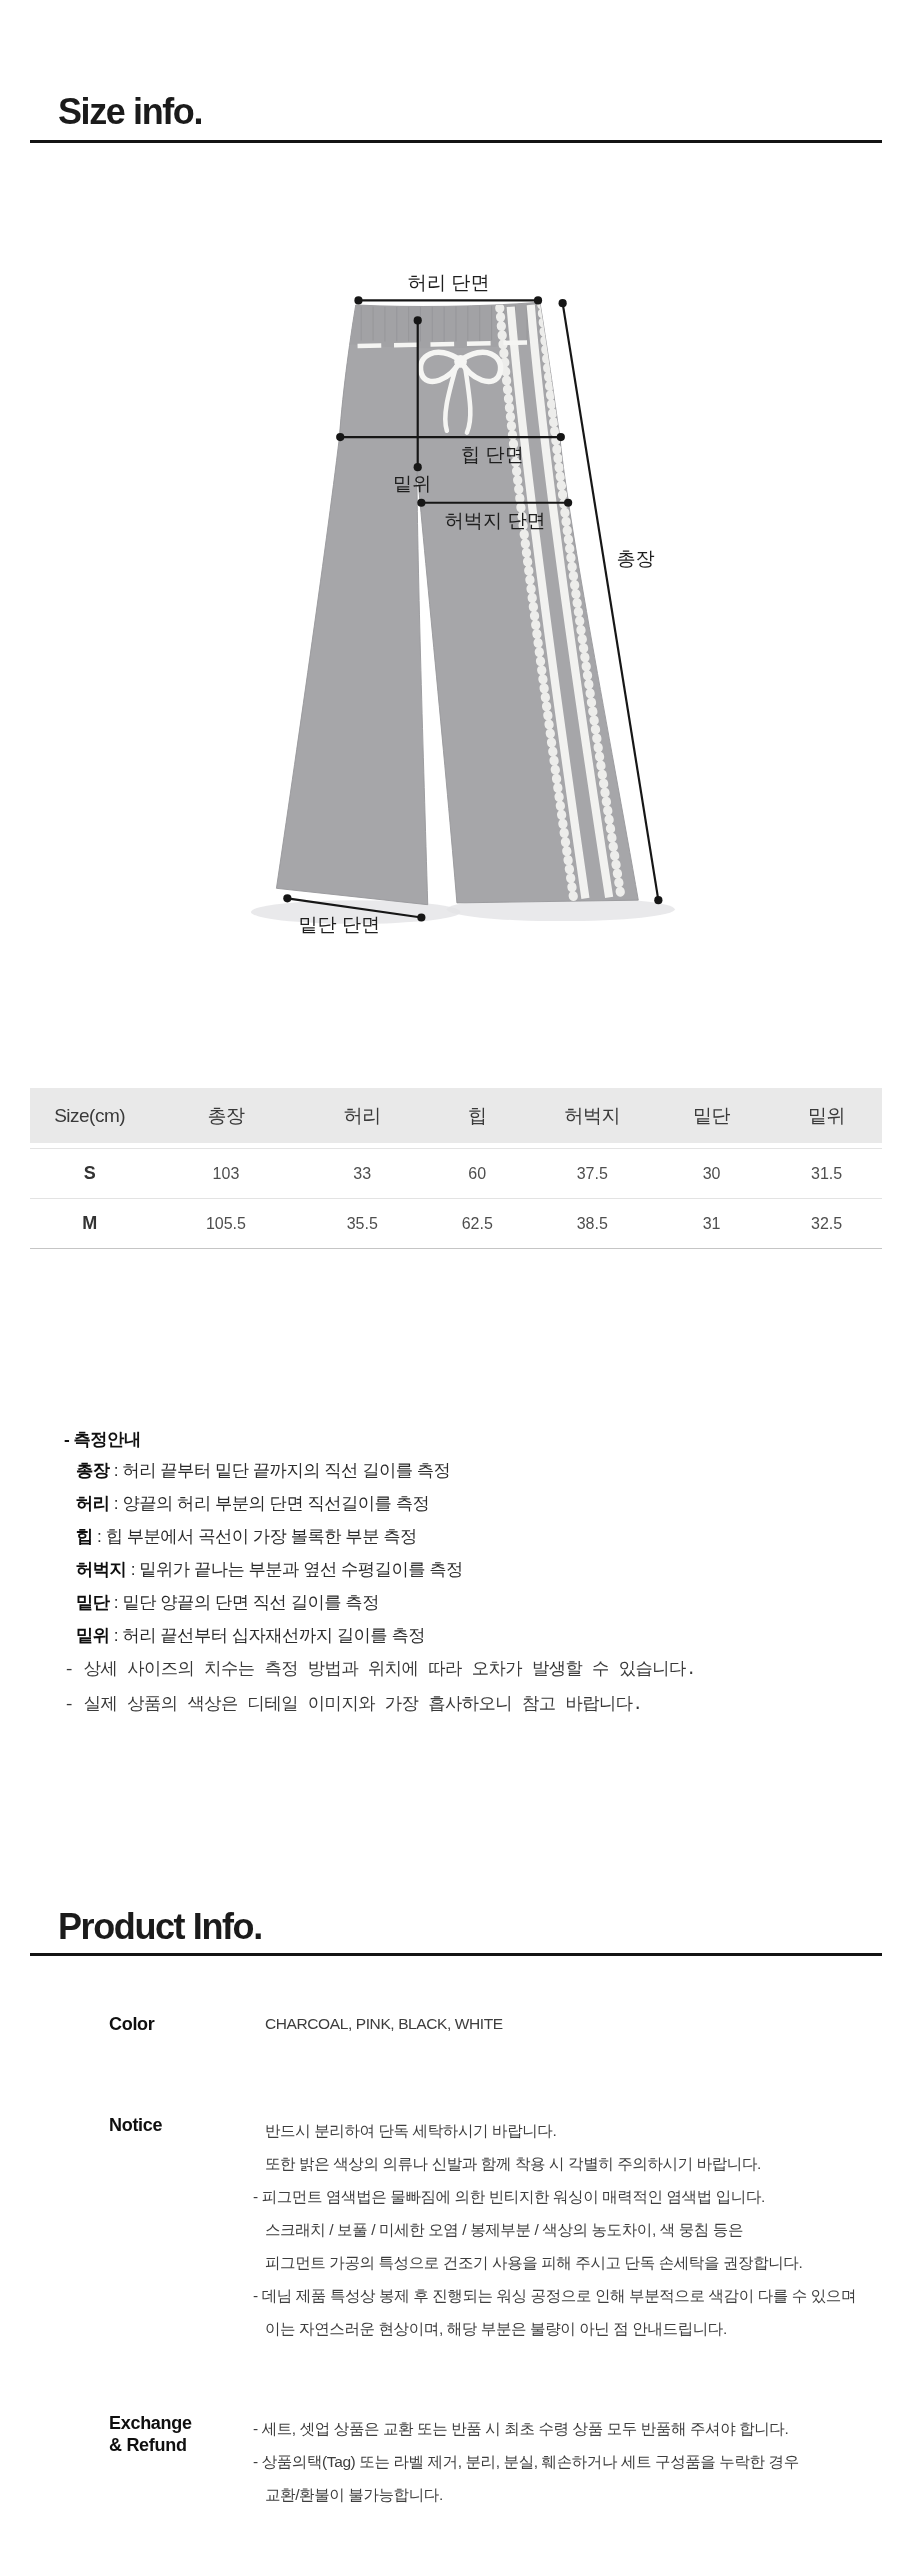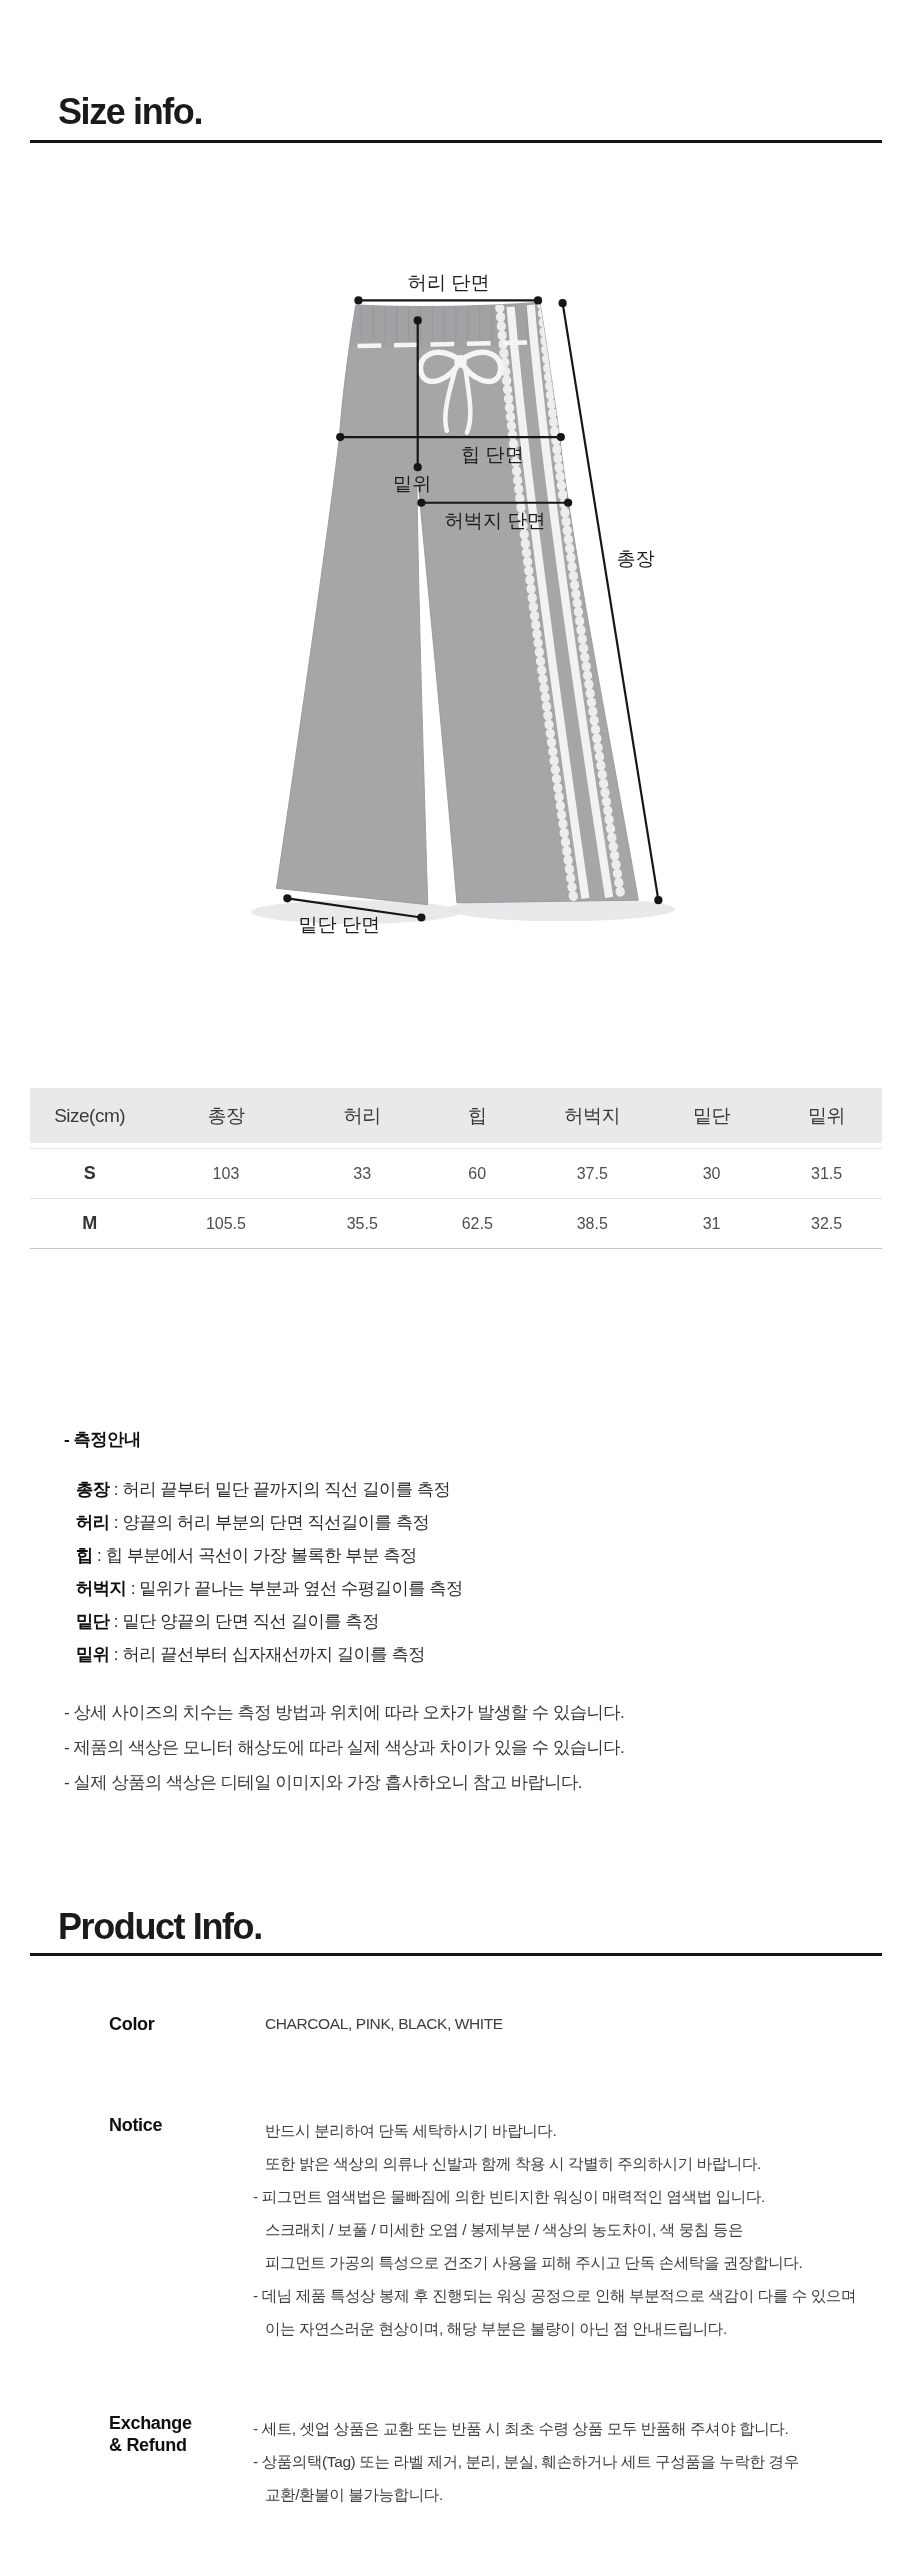--- a/index.html
+++ b/index.html
@@ -22,26 +22,26 @@
   .size-table th{height:53px;background:#e9e9e9;font-weight:400;font-size:19px;
     color:#3a3a3a;border-bottom:5.5px solid #fff;letter-spacing:-0.5px;}
   .size-table td{height:47px;text-align:center;font-size:16px;color:#4e4e4e;}
   .size-table tbody tr:first-child td{border-top:0.9px solid #e3e3e3;}
   .size-table tbody tr.row-s td{border-bottom:0.9px solid #e3e3e3;}
   .size-table tbody tr.row-m td{border-bottom:0.9px solid #c5c5c5;}
   .size-table td.sz{font-weight:700;font-size:18px;color:#333;}
 
   
   .guide{position:absolute;left:64px;top:1427px;width:638px;}
-  .guide-title{font-size:17.3px;font-weight:700;color:#111;margin-bottom:22px;
+  .guide-title{font-size:17.3px;font-weight:700;color:#111;margin-bottom:3px;
     letter-spacing:-0.5px;}
   .g-item{line-height:33px;font-size:17.3px;color:#2b2b2b;padding-left:12px;
     letter-spacing:-0.5px;}
   .g-item b{color:#0e0e0e;}
-  .g-notes{margin-top:24px;}
+  .g-notes{font-family:Liberation Mono, monospace;}
   .g-note{line-height:35px;font-size:17.3px;color:#383838;letter-spacing:-0.5px;}
 
   
   .sect{position:absolute;left:0;width:912px;}
   .sect-label{position:absolute;left:109px;top:0;font-size:18px;font-weight:700;
     color:#0f0f0f;letter-spacing:-0.3px;line-height:22px;}
   .sect-body{position:absolute;left:253px;top:0;width:602px;font-size:15.5px;
     color:#3d3d3d;letter-spacing:-0.4px;}
   .sect-body .ln{line-height:33px;white-space:nowrap;}
   .sect-body .cont{padding-left:12px;}
@@ -199,21 +199,20 @@
       <b>허벅지</b><span> : 밑위가 끝나는 부분과 옆선 수평길이를 측정</span>
     </div>
     <div class="g-item">
       <b>밑단</b><span> : 밑단 양끝의 단면 직선 길이를 측정</span>
     </div>
     <div class="g-item">
       <b>밑위</b><span> : 허리 끝선부터 십자재선까지 길이를 측정</span>
     </div>
     <div class="g-notes">
       <div class="g-note">- 상세 사이즈의 치수는 측정 방법과 위치에 따라 오차가 발생할 수 있습니다.</div>
-      <div class="g-note">- 제품의 색상은 모니터 해상도에 따라 실제 색상과 차이가 있을 수 있습니다.</div>
       <div class="g-note">- 실제 상품의 색상은 디테일 이미지와 가장 흡사하오니 참고 바랍니다.</div>
     </div>
   </div>
 
   <div class="big-title" style="top:1906px;">Product Info.</div>
   <div class="rule" style="top:1953px;"></div>
 
   <div class="sect" style="top:2013px;">
     <div class="sect-label">Color</div>
     <div class="sect-body">

